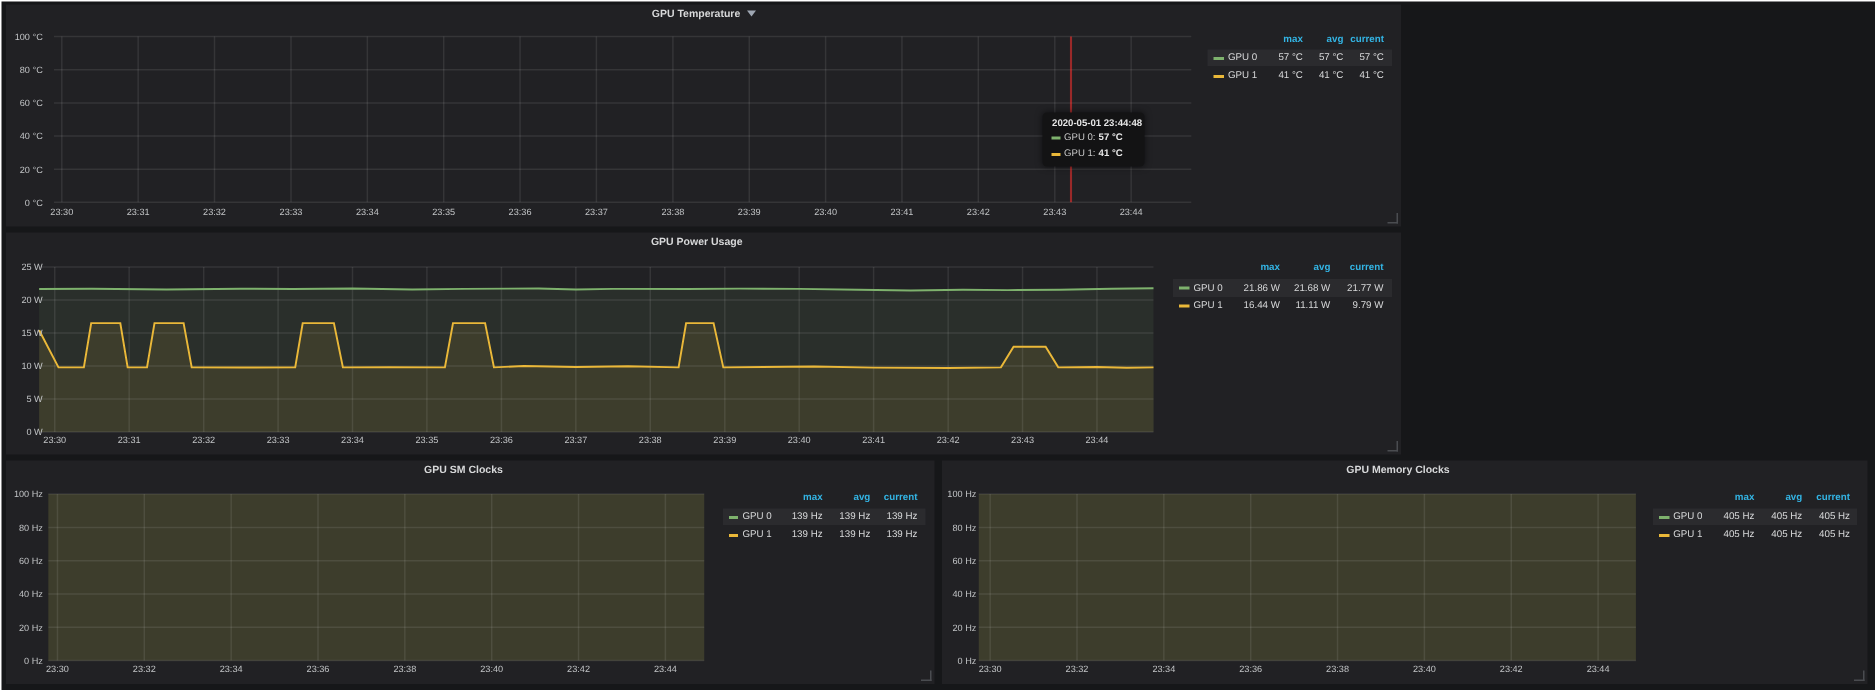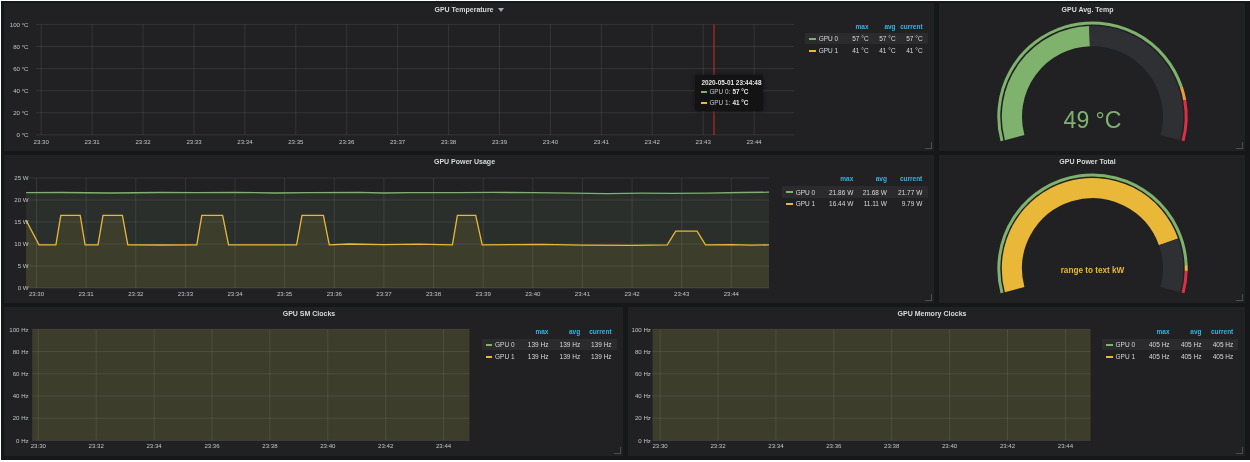--- a/index.html
+++ b/index.html
@@ -248,36 +248,12 @@
 <div style="position:absolute;left:481.5999999999999px;top:34.1px;width:60px;text-align:right;font-size:6.5px;color:#d8d9da;">405 Hz</div>
 <div style="position:absolute;left:513.5px;top:34.1px;width:60px;text-align:right;font-size:6.5px;color:#d8d9da;">405 Hz</div>
 <div style="position:absolute;left:545.3px;top:34.1px;width:60px;text-align:right;font-size:6.5px;color:#d8d9da;">405 Hz</div>
 <div style="position:absolute;left:478.0px;top:48.60000000000002px;width:6.5px;height:2px;background:#eab839;"></div>
 <div style="position:absolute;left:487.5px;top:46.200000000000024px;font-size:6.5px;color:#d8d9da;">GPU 1</div>
 <div style="position:absolute;left:481.5999999999999px;top:46.200000000000024px;width:60px;text-align:right;font-size:6.5px;color:#d8d9da;">405 Hz</div>
 <div style="position:absolute;left:513.5px;top:46.200000000000024px;width:60px;text-align:right;font-size:6.5px;color:#d8d9da;">405 Hz</div>
 <div style="position:absolute;left:545.3px;top:46.200000000000024px;width:60px;text-align:right;font-size:6.5px;color:#d8d9da;">405 Hz</div>
 <div style="position:absolute;right:2px;bottom:2px;width:6px;height:6px;border-right:1.5px solid #4a4c50;border-bottom:1.5px solid #4a4c50;"></div>
 </div>
-<div class="panel pr" style="left:938px;top:2px;width:306px;height:148px;">
-<div class="ptitle">GPU Avg. Temp</div>
-<svg width="306" height="148" viewBox="0 0 306 148">
-<path d="M 62.99 137.95 A 93.70 93.70 0 0 1 242.31 83.81" stroke="#7eb26d" stroke-width="3" fill="none"></path>
-<path d="M 242.31 83.81 A 93.70 93.70 0 0 1 245.72 97.11" stroke="#ee9a3a" stroke-width="3" fill="none"></path>
-<path d="M 245.72 97.11 A 93.70 93.70 0 0 1 244.01 137.95" stroke="#e02f44" stroke-width="3" fill="none"></path>
-<path d="M 75.65 134.56 A 80.60 80.60 0 0 1 150.55 33.15" stroke="#7eb26d" stroke-width="20.2" fill="none"></path>
-<path d="M 150.55 33.15 A 80.60 80.60 0 0 1 231.35 134.56" stroke="#2e3034" stroke-width="20.2" fill="none"></path>
-<text x="153.5" y="125.0" font-size="23" fill="#7eb26d" text-anchor="middle" font-weight="normal" font-family="Liberation Sans, sans-serif">49 °C</text>
-</svg>
-<div style="position:absolute;right:2px;bottom:2px;width:6px;height:6px;border-right:1.5px solid #4a4c50;border-bottom:1.5px solid #4a4c50;"></div>
-</div>
-<div class="panel pr" style="left:938px;top:154px;width:306px;height:148px;">
-<div class="ptitle">GPU Power Total</div>
-<svg width="306" height="148" viewBox="0 0 306 148">
-<path d="M 62.99 137.95 A 93.70 93.70 0 1 1 247.13 110.07" stroke="#7eb26d" stroke-width="3" fill="none"></path>
-<path d="M 247.13 110.07 A 93.70 93.70 0 0 1 247.17 115.91" stroke="#eab839" stroke-width="3" fill="none"></path>
-<path d="M 247.17 115.91 A 93.70 93.70 0 0 1 244.01 137.95" stroke="#e02f44" stroke-width="3" fill="none"></path>
-<path d="M 75.65 134.56 A 80.60 80.60 0 0 1 229.51 86.87" stroke="#eab839" stroke-width="20.2" fill="none"></path>
-<path d="M 229.51 86.87 A 80.60 80.60 0 0 1 231.35 134.56" stroke="#2e3034" stroke-width="20.2" fill="none"></path>
-<text x="153.5" y="117.9" font-size="8.2" fill="#eab839" text-anchor="middle" font-weight="bold" font-family="Liberation Sans, sans-serif">range to text kW</text>
-</svg>
-<div style="position:absolute;right:2px;bottom:2px;width:6px;height:6px;border-right:1.5px solid #4a4c50;border-bottom:1.5px solid #4a4c50;"></div>
-</div>
 </div>
 </body></html>

